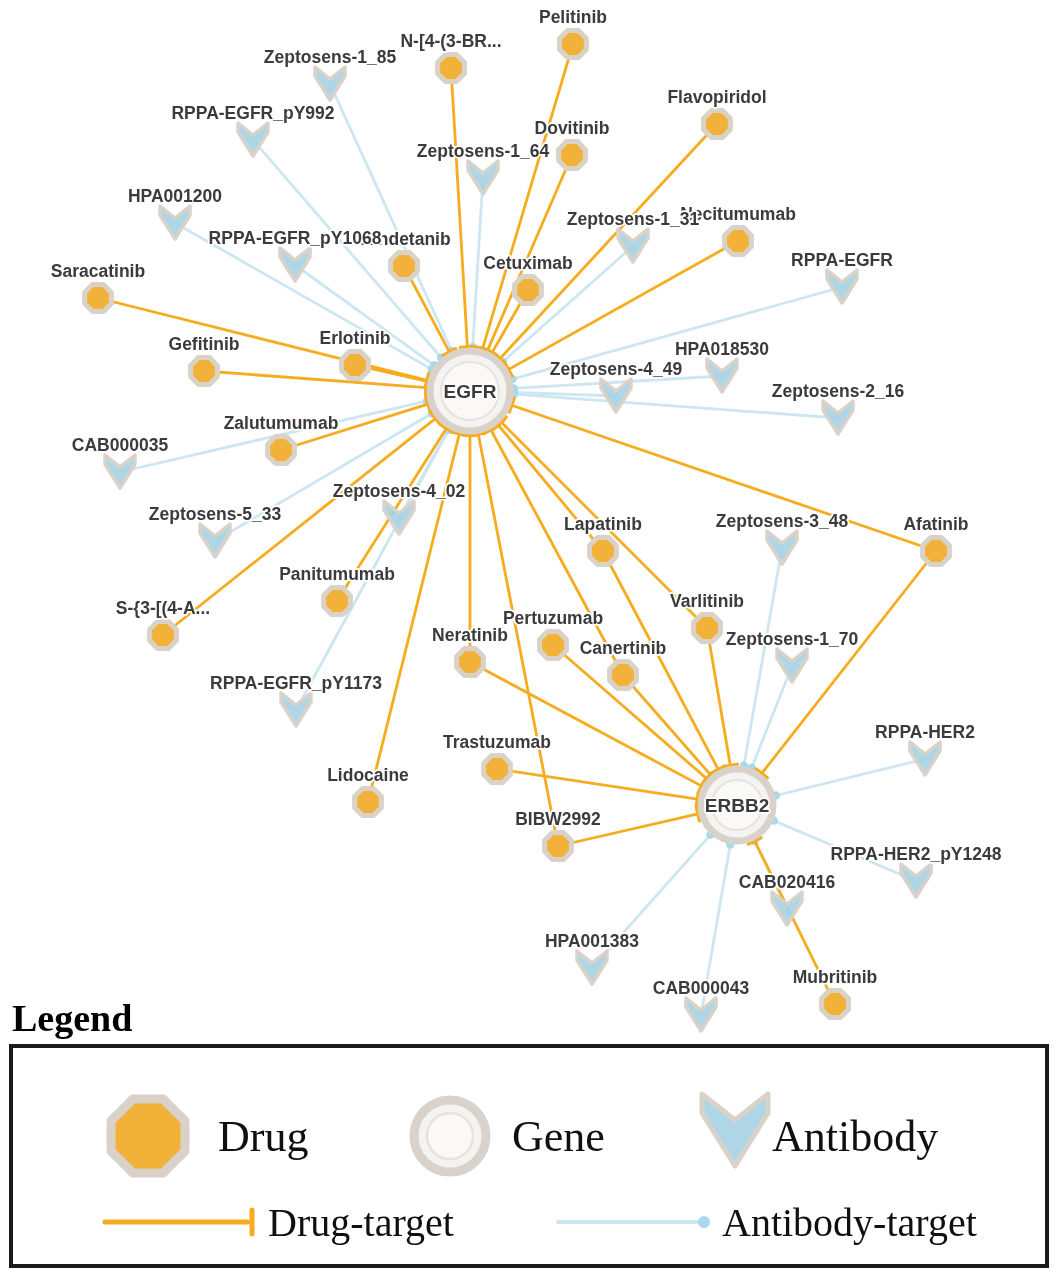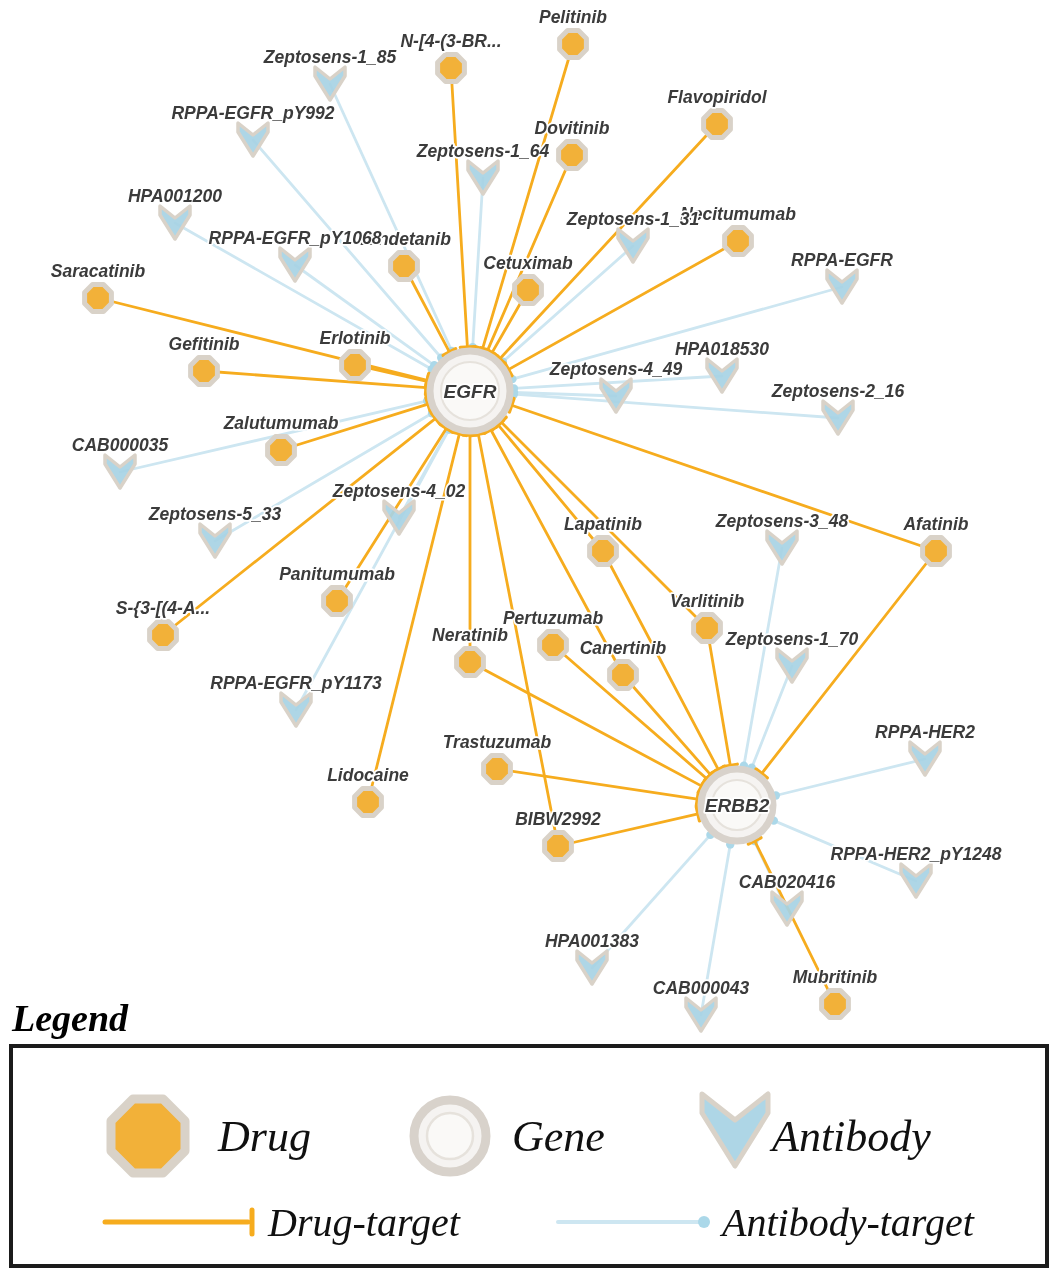--- a/index.html
+++ b/index.html
@@ -1,16 +1,16 @@
 <!DOCTYPE html>
 <html style="--drug-fill: #F2B139; --drug-edge: #F6AC1E; --node-ring: #D9D2C8; --antibody-fill: #A7D3E4; --antibody-edge: #CDE6F1; --antibody-edge-dot: #ABD8E9; --gene-fill: #F5F3F1; --gene-ring: #D8D2CB; --gene-inner: #FAF9F7; --gene-inner-ring: #E6E2DC; --label: #3B3B3B; --legend-border: #1B1B1B;"><head>
 <meta charset="utf-8">
 <style>
   html,body{margin:0;padding:0;background:#ffffff;}
-  .canvas{position:relative;width:1059px;height:1280px;background:#ffffff;overflow:hidden;font-style:italic;}
+  .canvas{position:relative;width:1059px;height:1280px;background:#ffffff;overflow:hidden;}
   svg{display:block;}
   svg text{user-select:none;}
   .node-label{
     font-family:"Liberation Sans",sans-serif;font-weight:bold;font-size:17.5px;
     fill:var(--label);text-anchor:middle;
     paint-order:stroke;stroke:#ffffff;stroke-width:3.5px;stroke-linejoin:round;
   }
   .gene-label{font-size:19px;}
   .drug-shape{fill:var(--drug-fill);stroke:var(--node-ring);stroke-width:5;stroke-linejoin:round;}
   .antibody-shape{fill:var(--antibody-fill);stroke:var(--node-ring);stroke-width:3.5;stroke-linejoin:round;fill-opacity:.92;}

